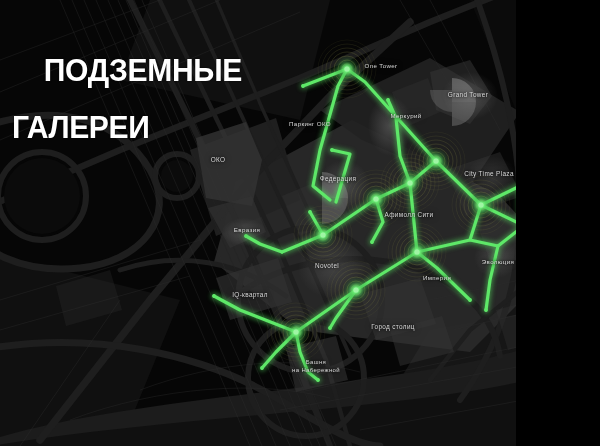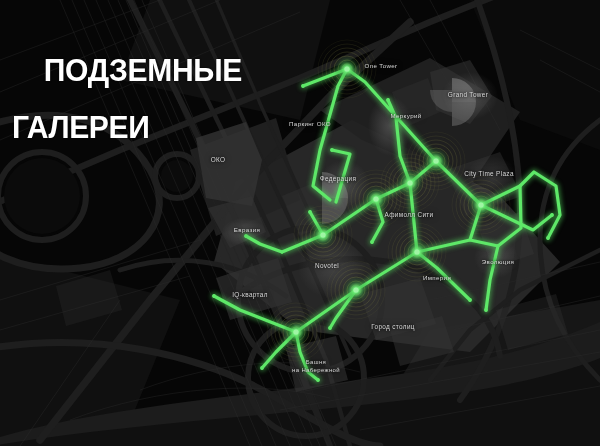--- a/index.html
+++ b/index.html
@@ -1,18 +1,18 @@
 <!DOCTYPE html>
 <html><head>
 <meta charset="utf-8">
 <style>
   html,body{margin:0;padding:0;background:#000;}
   body{width:600px;height:446px;overflow:hidden;
        font-family:"Liberation Sans","DejaVu Sans",sans-serif;}
-  #stage{position:relative;width:600px;height:446px;background:#0c4a6e;overflow:hidden;}
+  #stage{position:relative;width:516px;height:446px;background:#0c4a6e;overflow:hidden;}
   #mapsvg{position:absolute;left:0;top:0;width:600px;height:446px;display:block;}
   #title{
     position:absolute;left:12px;top:28px;z-index:40;
     color:#ffffff;font-weight:800;font-size:31px;line-height:0.93;
     letter-spacing:-0.4px;text-transform:uppercase;
     font-family:"Liberation Sans","DejaVu Sans",sans-serif;
     transform:scaleX(0.97);transform-origin:left top;
     white-space:pre;text-shadow:0 0 2px rgba(0,0,0,.9);
   }
   #title .l2{display:block;}

